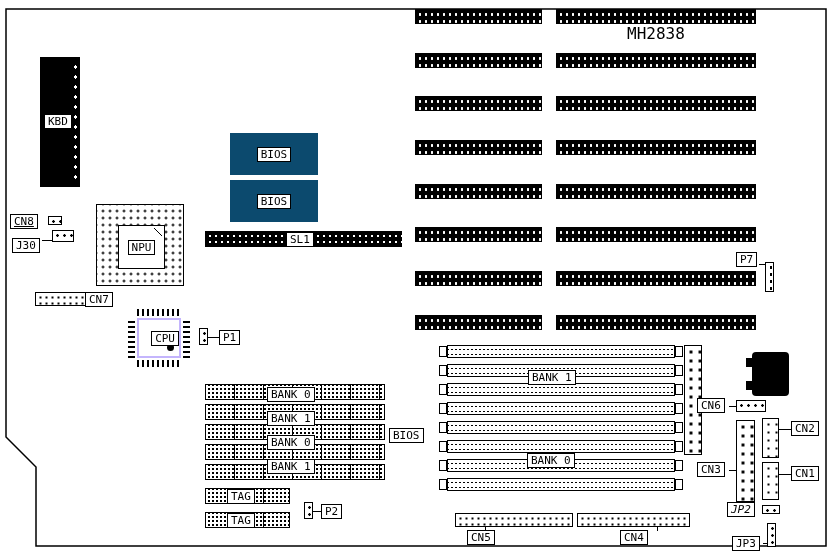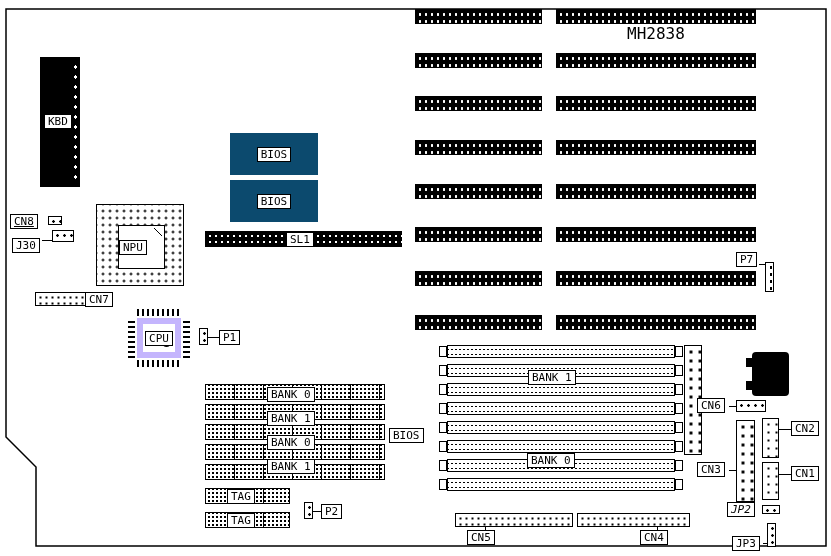--- a/index.html
+++ b/index.html
@@ -44,30 +44,30 @@
   
   .kbd{background:#000;}
   .kbd-dots{position:absolute;right:1px;top:4px;bottom:4px;width:9px;
     background-image:radial-gradient(circle,#fff 1.5px,transparent 1.65px);
     background-size:9px 10px;background-position:1px 1px;}
   
   .npu{border:1px solid #000;background-color:#fff;
     background-image:radial-gradient(circle,#000 1.2px,transparent 1.35px);
     background-size:7px 7px;background-position:2.5px 2.5px;}
   .npu-inner{position:absolute;left:21px;top:20px;width:45px;height:42px;background:#fff;
-    border:1px solid #000;display:flex;align-items:center;justify-content:flex-start;}
+    border:1px solid #000;display:flex;align-items:center;justify-content:center;}
   .pin1{position:absolute;right:2px;top:2px;width:8px;height:8px;
     background:linear-gradient(45deg,transparent 44%,#000 44%,#000 56%,transparent 56%);}
   
   .pins-h{position:absolute;left:9px;right:9px;height:7px;
     background:repeating-linear-gradient(90deg,#000 0 2px,#fff 2px 5px);}
   .pins-v{position:absolute;top:9px;bottom:9px;width:7px;
     background:repeating-linear-gradient(0deg,#000 0 2px,#fff 2px 5px);}
-  .cpu-core{position:absolute;left:9px;top:9px;right:9px;bottom:9px;border:6px solid #c4b5fd;
-    display:flex;align-items:center;justify-content:center;background:#fff;}
+  .cpu-core{position:absolute;left:9px;top:9px;right:9px;bottom:9px;border:2px solid #c4b5fd;
+    display:flex;align-items:center;justify-content:flex-end;background:#fff;}
   .cpu-dot{position:absolute;right:5px;bottom:5px;width:7px;height:7px;background:#000;border-radius:50%;z-index:3;}
   .din{background:#000;border-radius:4px;}
   .tab{background:#000;}
   .leader{position:absolute;background:#000;z-index:5;}
 </style>
 </head>
 <body>
 
 <div class="board-wrap">
 
@@ -204,15 +204,15 @@
   <div class="lbl" style="left:736px;top:252px;">P7</div>
   <div class="leader" style="left:759px;top:264px;width:7px;height:1px;"></div>
   <div class="abs pinsml" style="left:765px;top:262px;width:9px;height:30px;background-size:8px 7px;"></div>
 
   <div class="abs pinhdr" style="left:455px;top:513px;width:118px;height:14px;"></div>
   <div class="leader" style="left:485px;top:527px;width:1px;height:4px;"></div>
   <div class="lbl" style="left:467px;top:530px;">CN5</div>
 
   <div class="abs pinhdr" style="left:577px;top:513px;width:113px;height:14px;"></div>
   <div class="leader" style="left:657px;top:527px;width:1px;height:4px;"></div>
-  <div class="lbl" style="left:640px;top:530px;">CN4</div>
+  <div class="lbl" style="left:620px;top:530px;">CN4</div>
 
 </div>
 
 </body></html>

